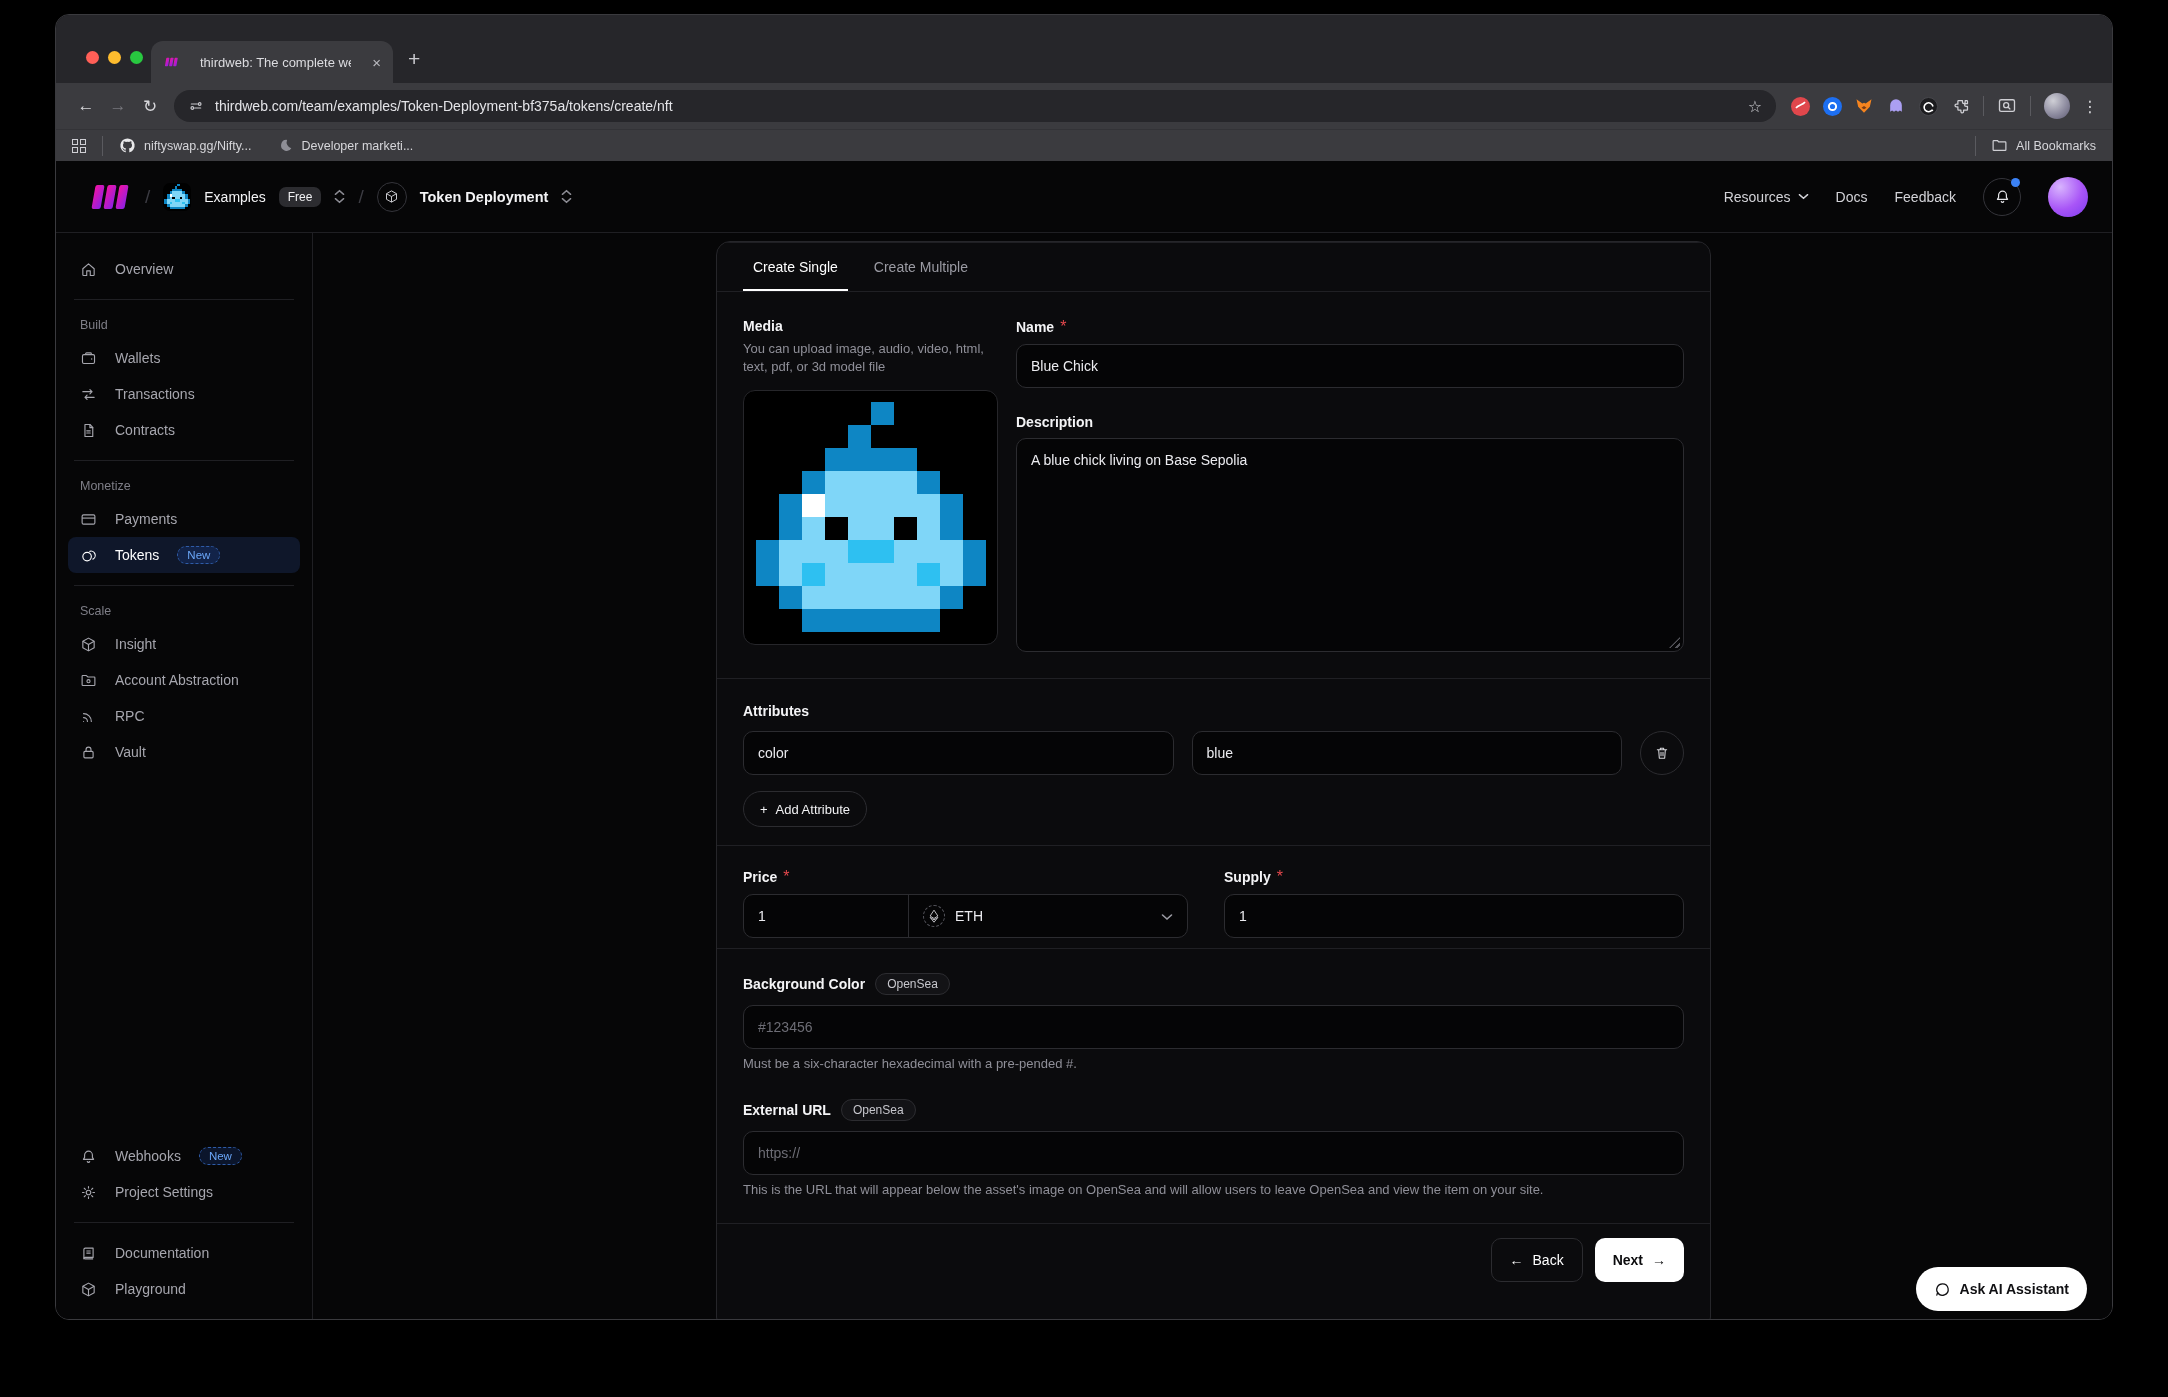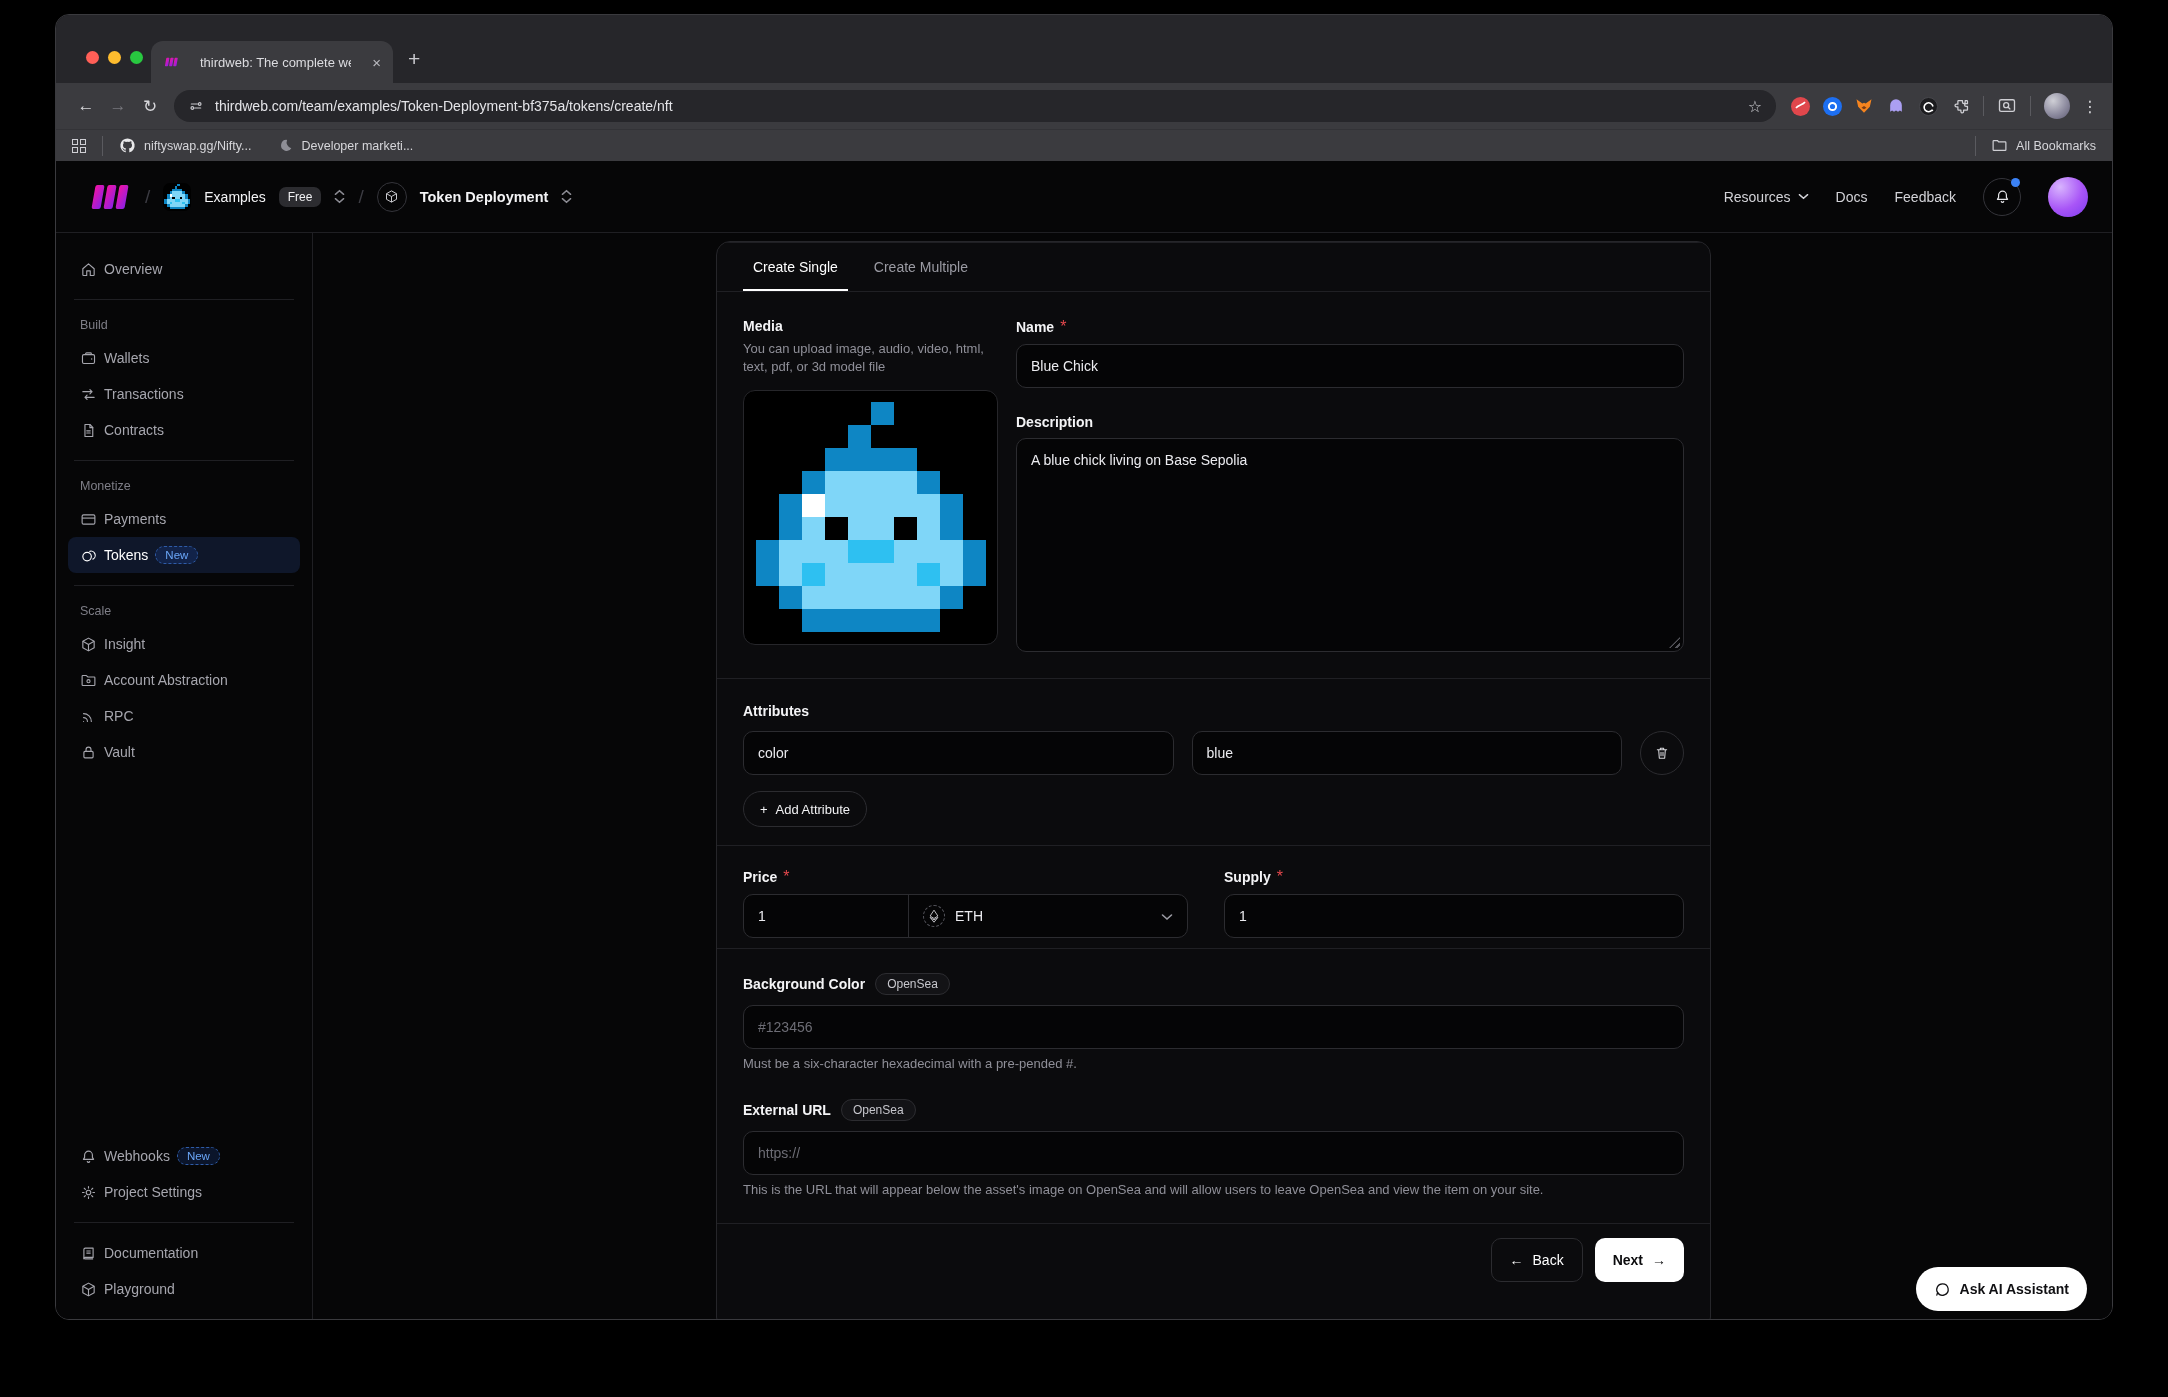--- a/index.html
+++ b/index.html
@@ -52,21 +52,21 @@
   .hdr-right { margin-left:auto; display:flex; align-items:center; gap:27px; }
   .hdr-link { font-size:14px; color:#d3d3d8; display:flex; align-items:center; gap:7px; }
   .bell-circle { width:38px; height:38px; border-radius:50%; border:1px solid #34343a; display:flex;
     align-items:center; justify-content:center; color:#e4e4e8; position:relative; }
   .bell-dot { position:absolute; top:-1px; right:0px; width:9px; height:9px; border-radius:50%; }
   .user-avatar { width:40px; height:40px; border-radius:50%;
     background:radial-gradient(circle at 30% 25%, #d8b4fe, #a855f7 55%, #7c3aed); }
 
   .sidebar { position:absolute; left:0; top:72px; bottom:0; width:257px; border-right:1px solid #1f1f23;
     padding:18px 12px 14px; display:flex; flex-direction:column; }
-  .side-item { display:flex; align-items:center; gap:7px; height:36px; padding:0 12px;
+  .side-item { display:flex; align-items:center; gap:18px; height:36px; padding:0 12px;
     border-radius:8px; color:#a6a6ae; font-size:14px; flex:none; }
   .side-item.active { background:#0f172a; color:#fff; }
   .side-item .lbl { white-space:nowrap; }
   .side-div { height:1px; background:#1f1f23; margin:12px 6px; flex:none; }
   .side-title { font-size:12.5px; color:#7e7e87; padding:6px 12px 8px; flex:none; }
   .badge-new { font-size:11.5px; color:#6aa6f8; background:rgba(37,99,235,.16);
     border:1px dashed #2f5ca8; border-radius:999px; padding:2px 9px; }
   .side-foot { margin-top:auto; display:flex; flex-direction:column; }
 
   

